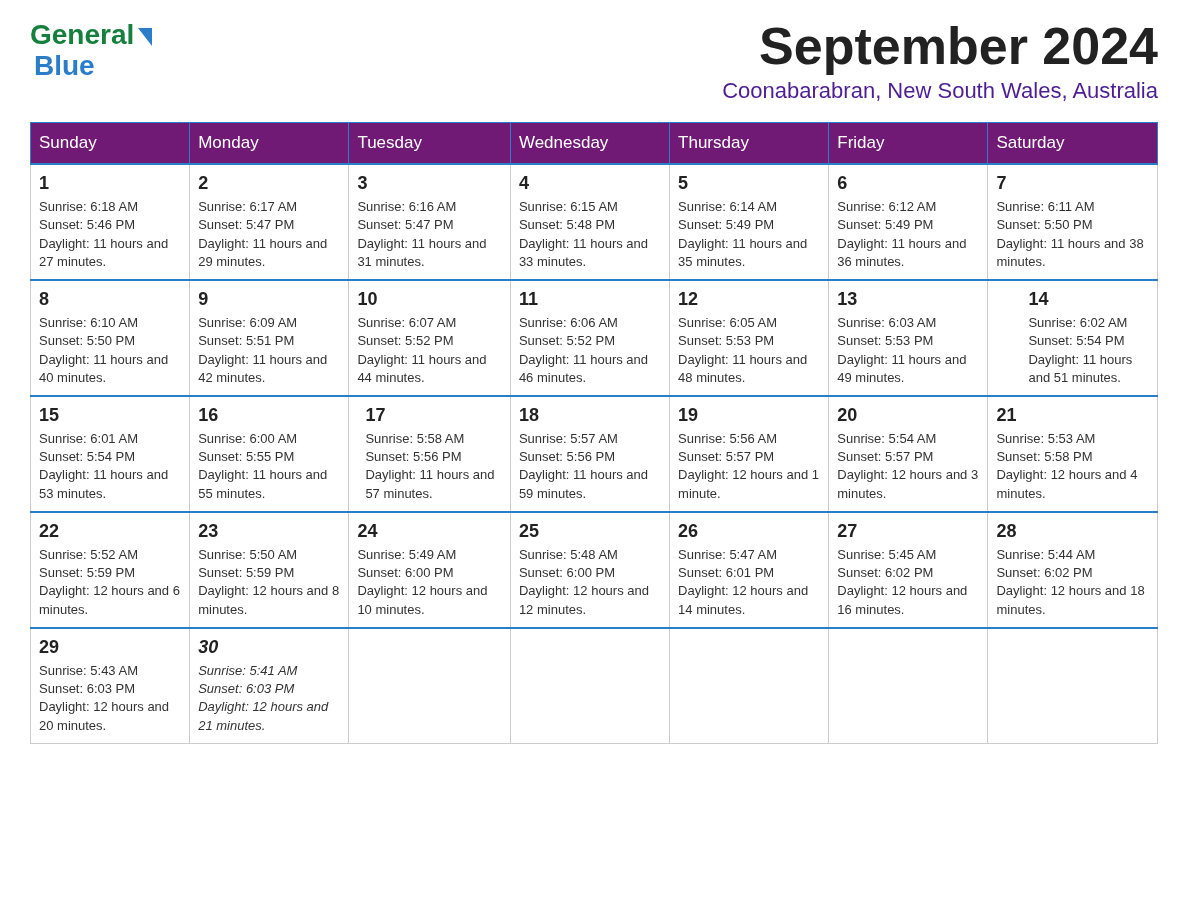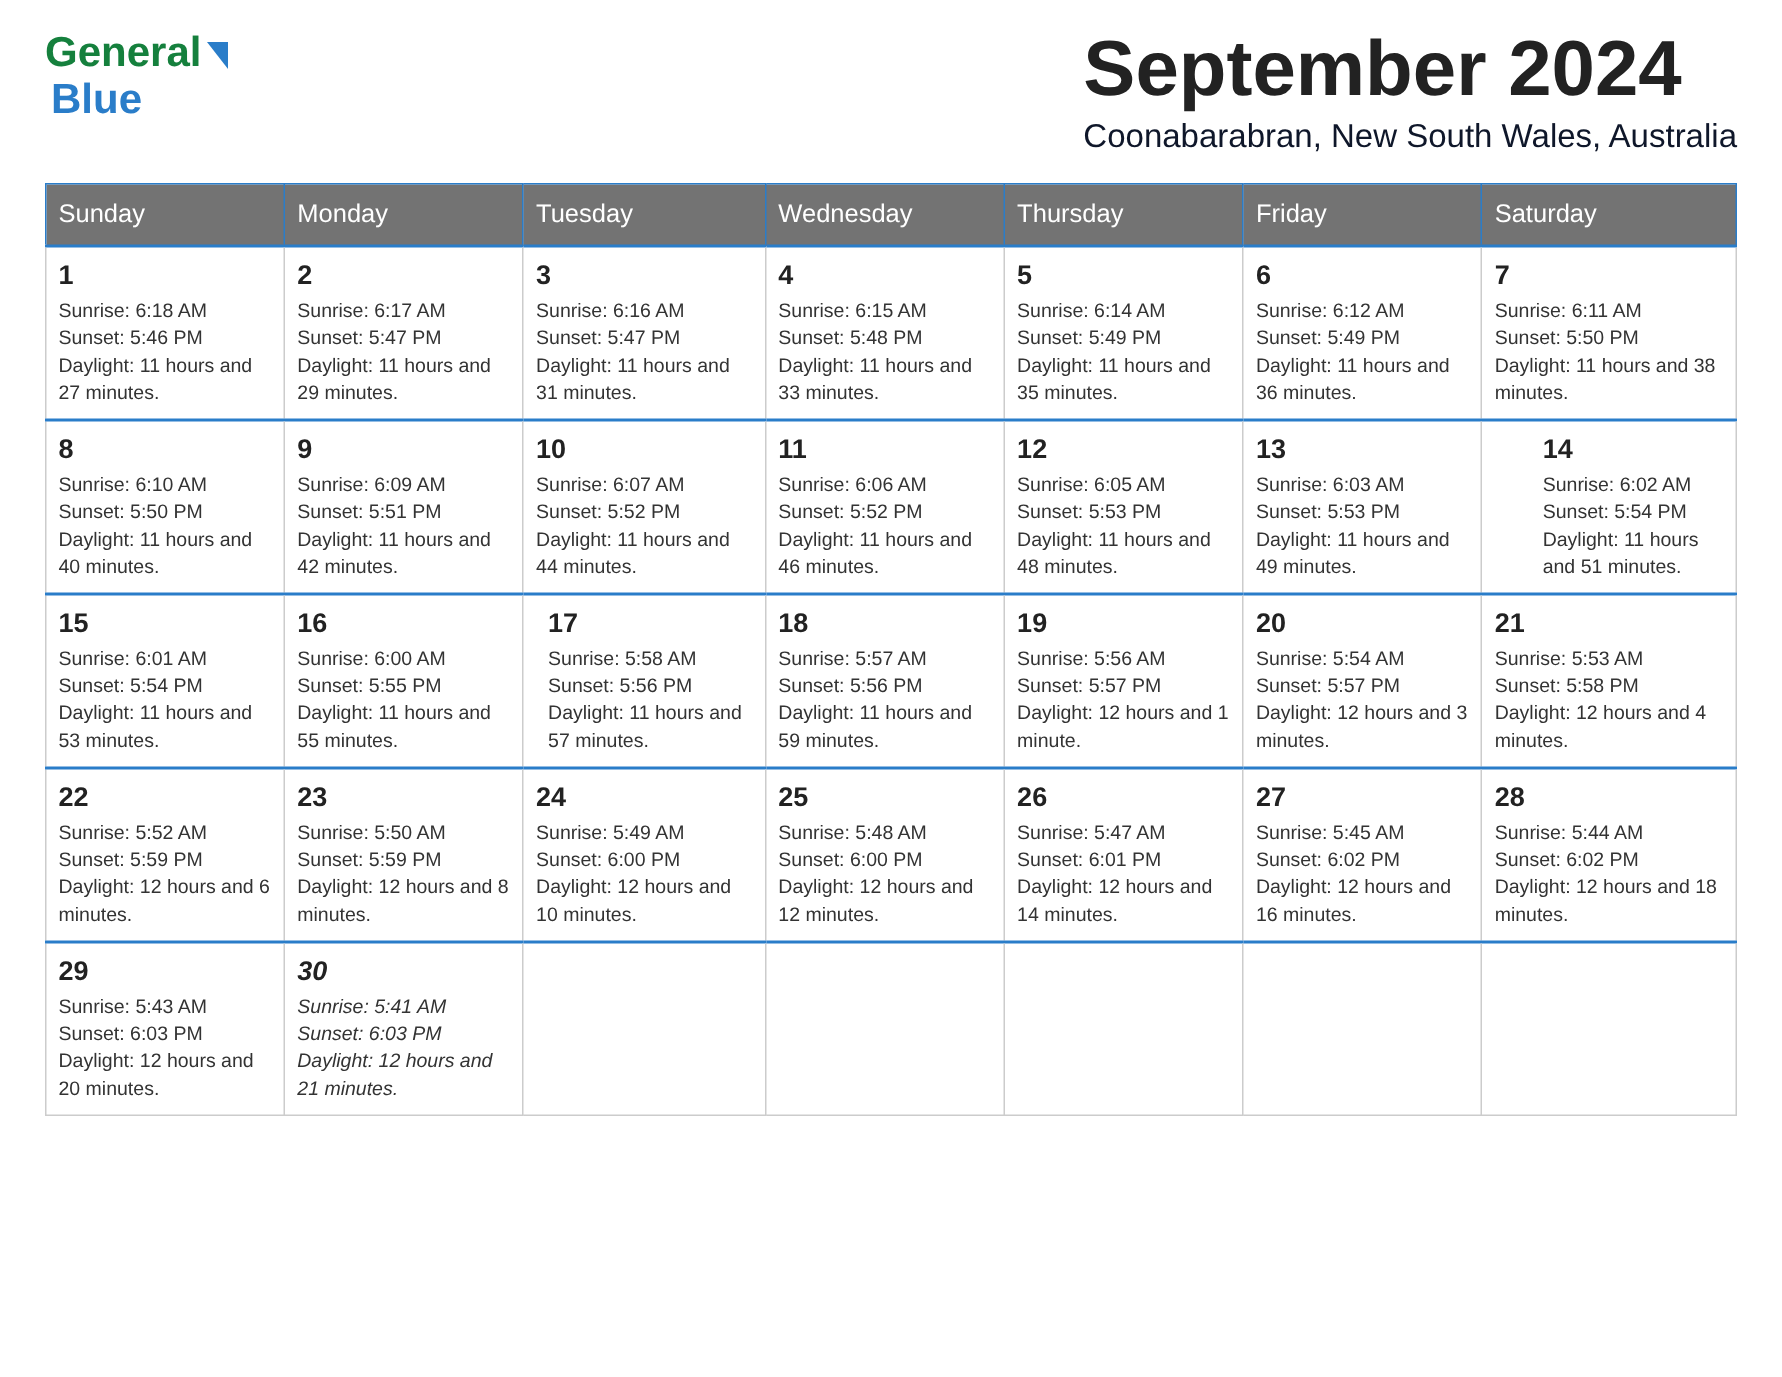--- a/index.html
+++ b/index.html
@@ -38,38 +38,39 @@
       margin-left: 4px;
       margin-top: 4px;
     }
     .logo-blue {
       font-size: 28px;
       font-weight: bold;
       color: #2a7dc9;
       margin-left: 2px;
     }
     .title-section {
+      text-align: right;
     }
     .month-title {
       font-size: 52px;
       font-weight: bold;
       color: #222;
       line-height: 1;
     }
     .location-title {
       font-size: 22px;
-      color: #0f172a;
+      color: #4c1d95;
       margin-top: 6px;
     }
     .calendar {
       width: 100%;
       border-collapse: collapse;
     }
     .calendar th {
-      background: #737373;
+      background: #701a75;
       color: #fff;
       font-size: 17px;
       font-weight: normal;
       padding: 10px 8px;
       text-align: left;
       border: 1px solid #2a7dc9;
     }
     .calendar td {
       vertical-align: top;
       padding: 6px 8px 8px 8px;

